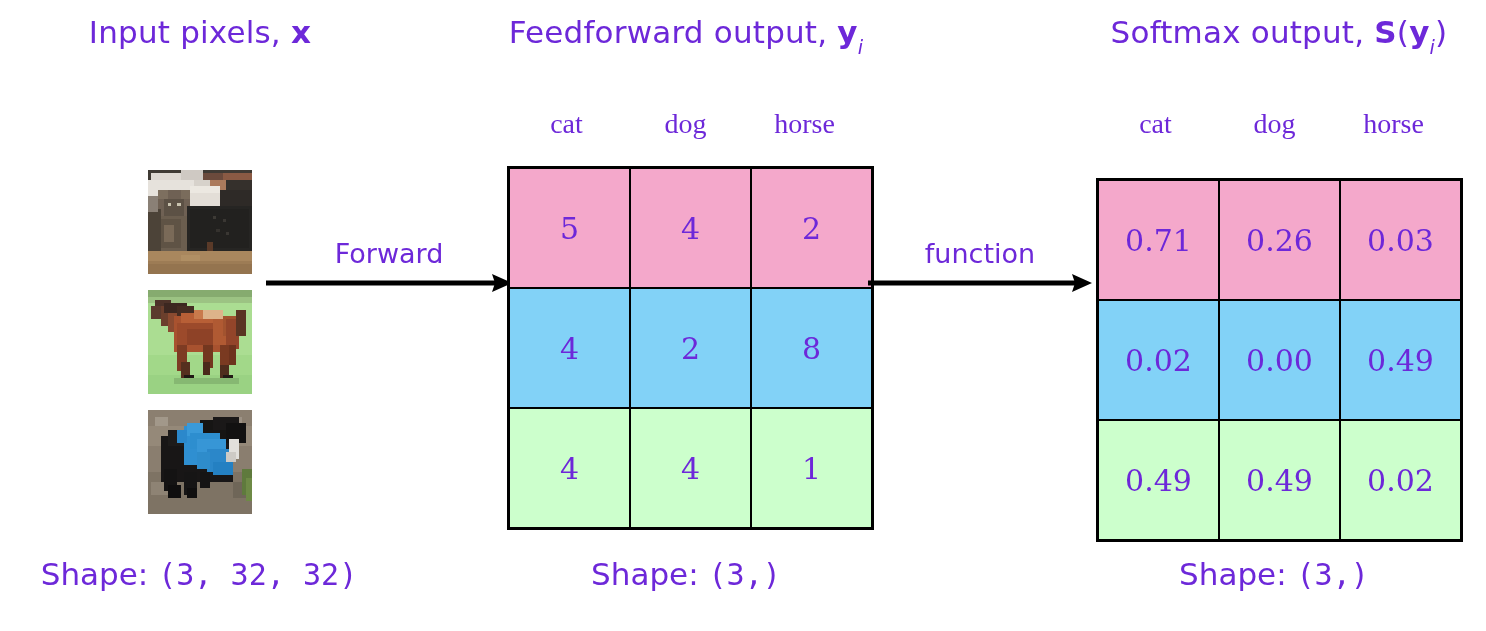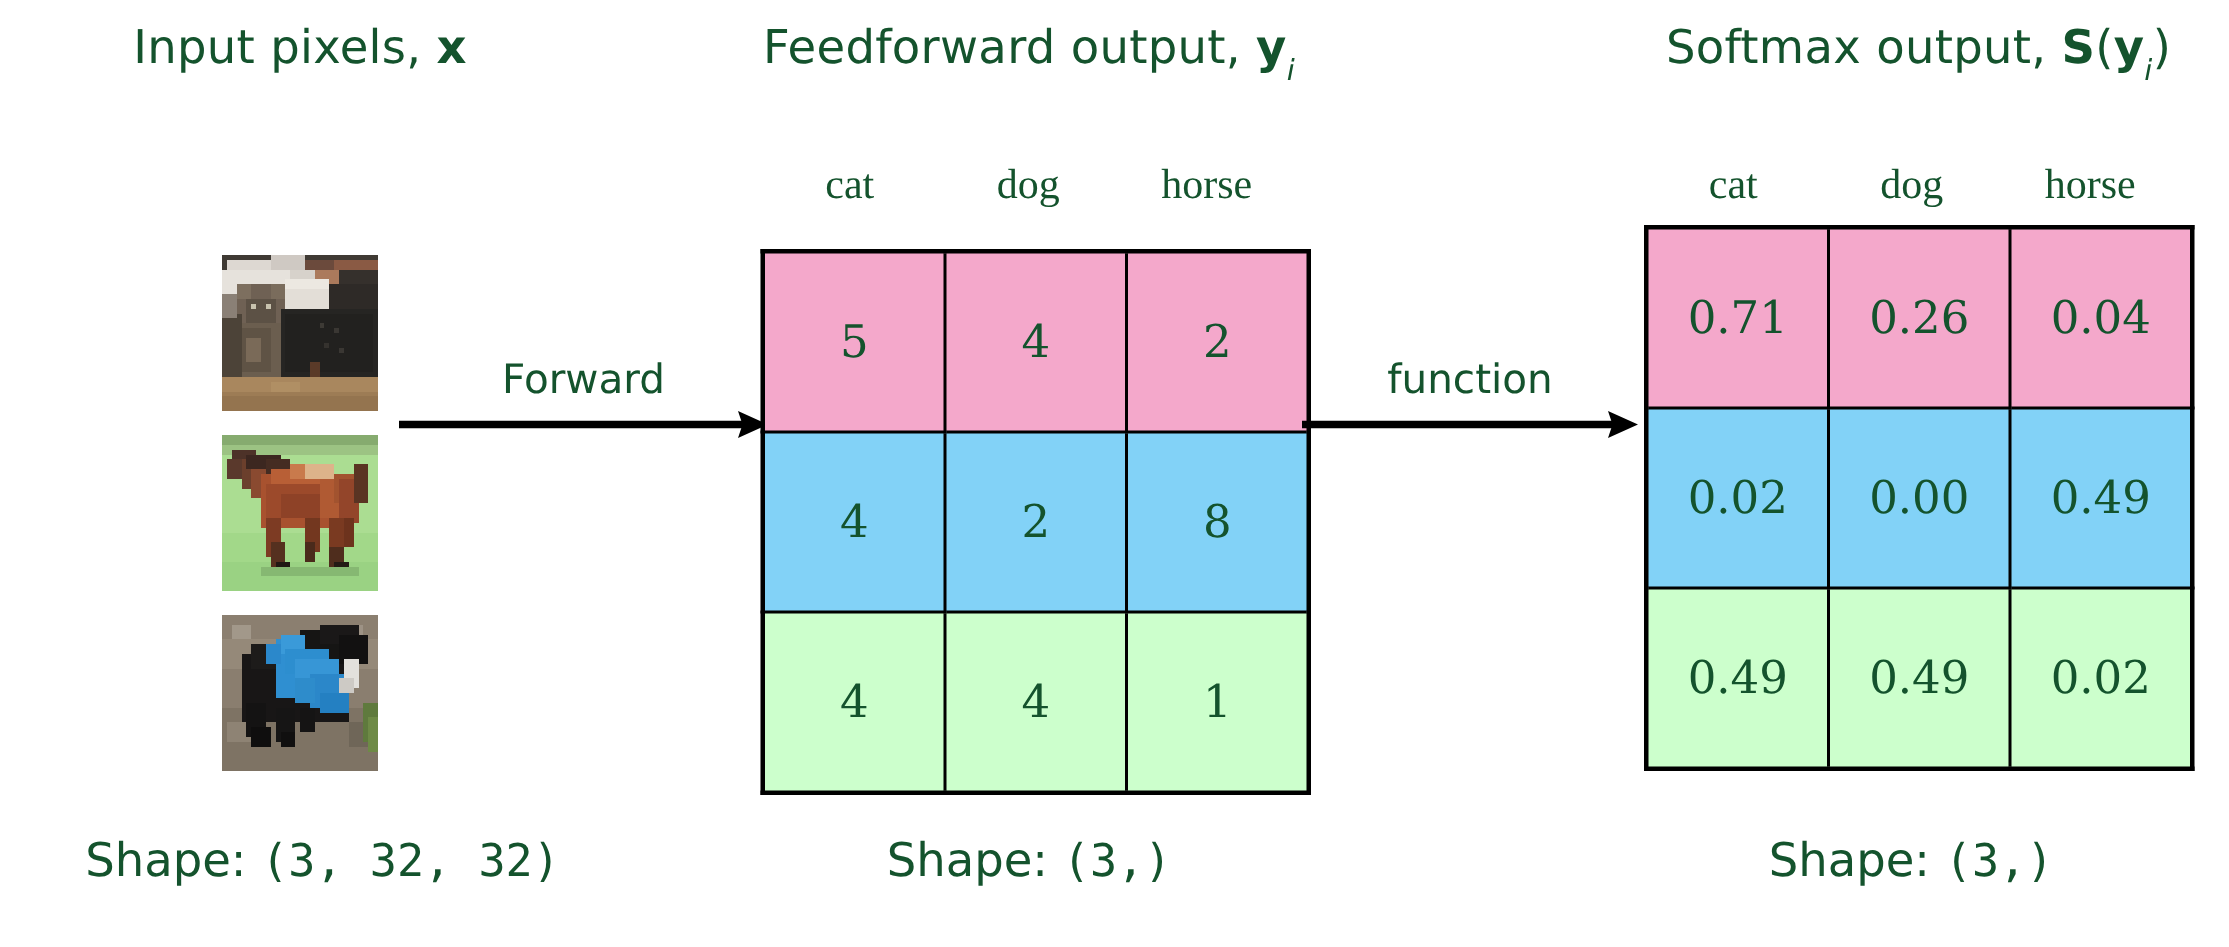--- a/index.html
+++ b/index.html
@@ -6,21 +6,21 @@
     margin: 0;
     padding: 0;
     background: #ffffff;
   }
   #root {
     position: relative;
     width: 1486px;
     height: 631px;
     background: #ffffff;
     font-family: "DejaVu Sans", sans-serif;
-    color: #14532d;
+    color: #6d28d9;
     overflow: hidden;
   }
   .abs { position: absolute; }
 
   
   .col-title {
     font-size: 31px;
     white-space: nowrap;
     text-align: center;
     letter-spacing: 0.2px;
@@ -273,41 +273,41 @@
     <svg class="arrow-svg" width="228" height="26" viewBox="0 0 228 26">
       <line x1="2" y1="13" x2="212" y2="13" stroke="#000" stroke-width="5"></line>
       <polygon points="226,13 206,4 209,13 206,22" fill="#000"></polygon>
     </svg>
   </div>
 
   <div class="abs class-head" style="left:1096px; top:108px; width:119px;">cat</div>
   <div class="abs class-head" style="left:1215px; top:108px; width:119px;">dog</div>
   <div class="abs class-head" style="left:1334px; top:108px; width:119px;">horse</div>
 
-  <table class="abs matrix m2" style="left:1096px; top:150px;">
+  <table class="abs matrix m2" style="left:1096px; top:178px;">
     <tbody>
       <tr class="row-pink">
         <td>0.71</td>
         <td>0.26</td>
-        <td>0.04</td>
+        <td>0.03</td>
       </tr>
       <tr class="row-blue">
         <td>0.02</td>
         <td>0.00</td>
         <td>0.49</td>
       </tr>
       <tr class="row-green">
         <td>0.49</td>
         <td>0.49</td>
         <td>0.02</td>
       </tr>
     </tbody>
   </table>
 
-  <div class="abs shape" style="left:16px; top:556px; width:398px;">
+  <div class="abs shape" style="left:0; top:556px; width:398px;">
     <span>Shape: </span><span class="mono">(3, 32, 32)</span>
   </div>
 
   <div class="abs shape" style="left:508px; top:556px; width:356px;">
     <span>Shape: </span><span class="mono">(3,)</span>
   </div>
 
   <div class="abs shape" style="left:1096px; top:556px; width:356px;">
     <span>Shape: </span><span class="mono">(3,)</span>
   </div>

